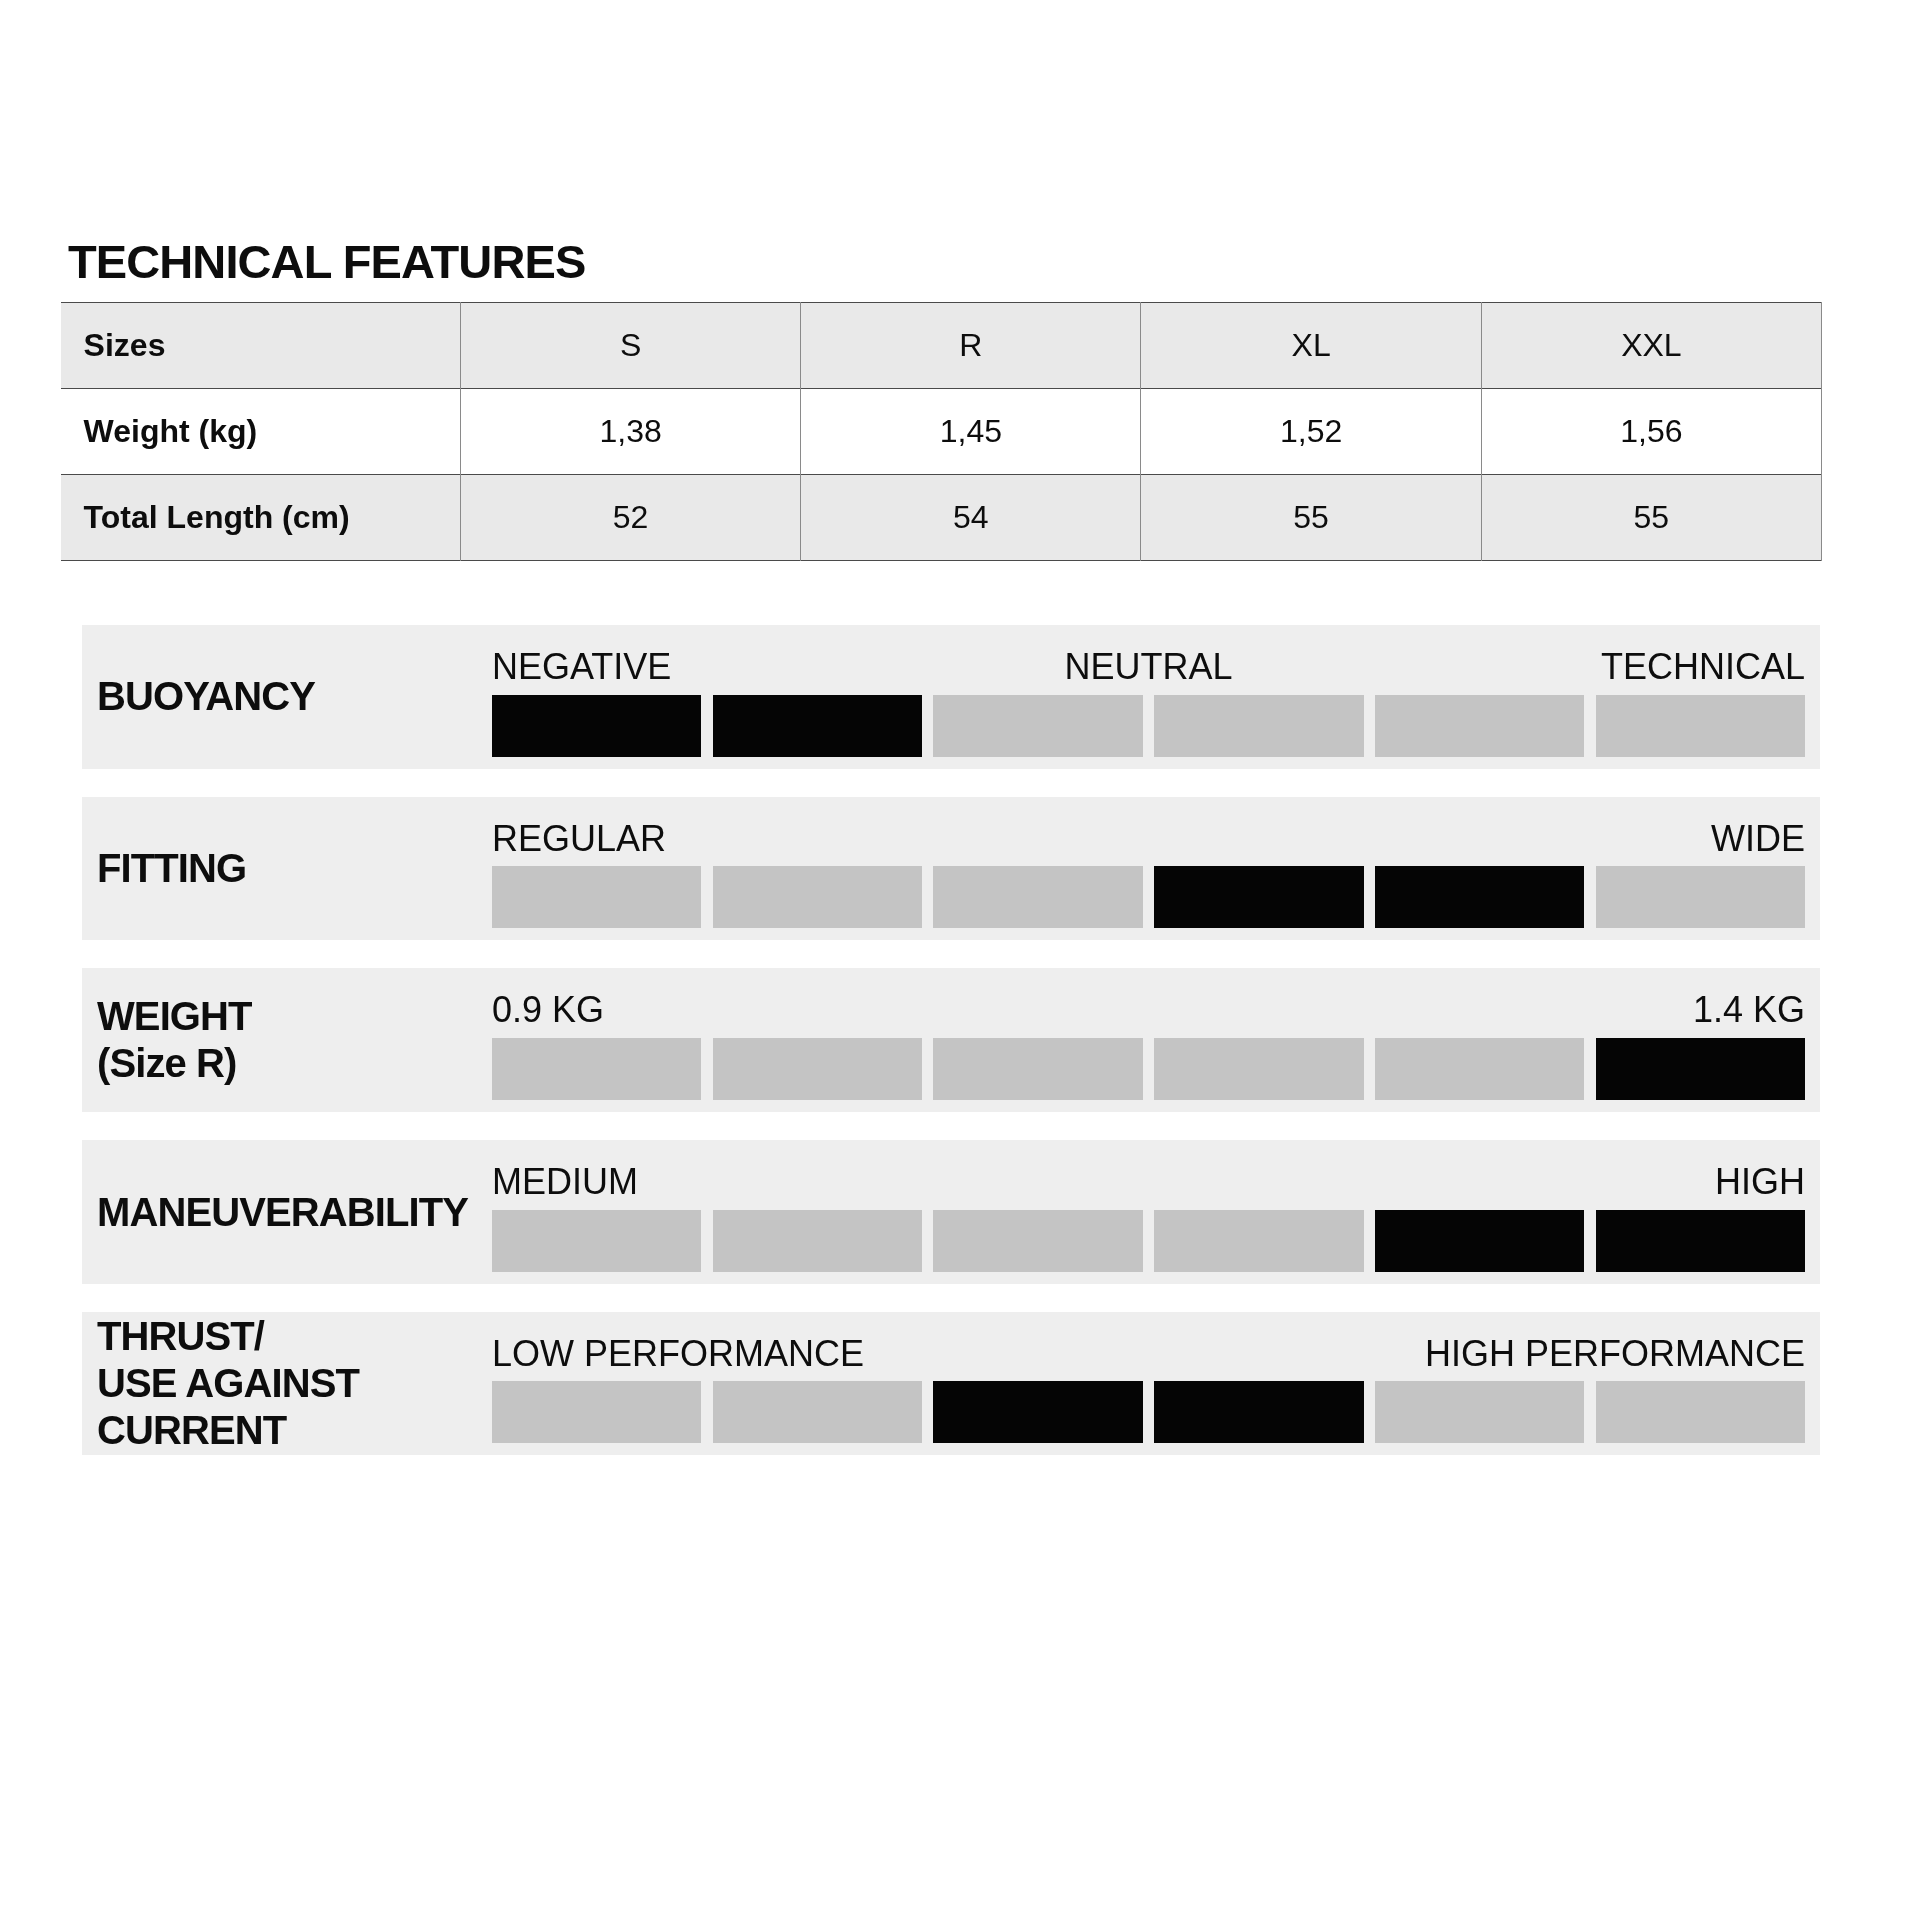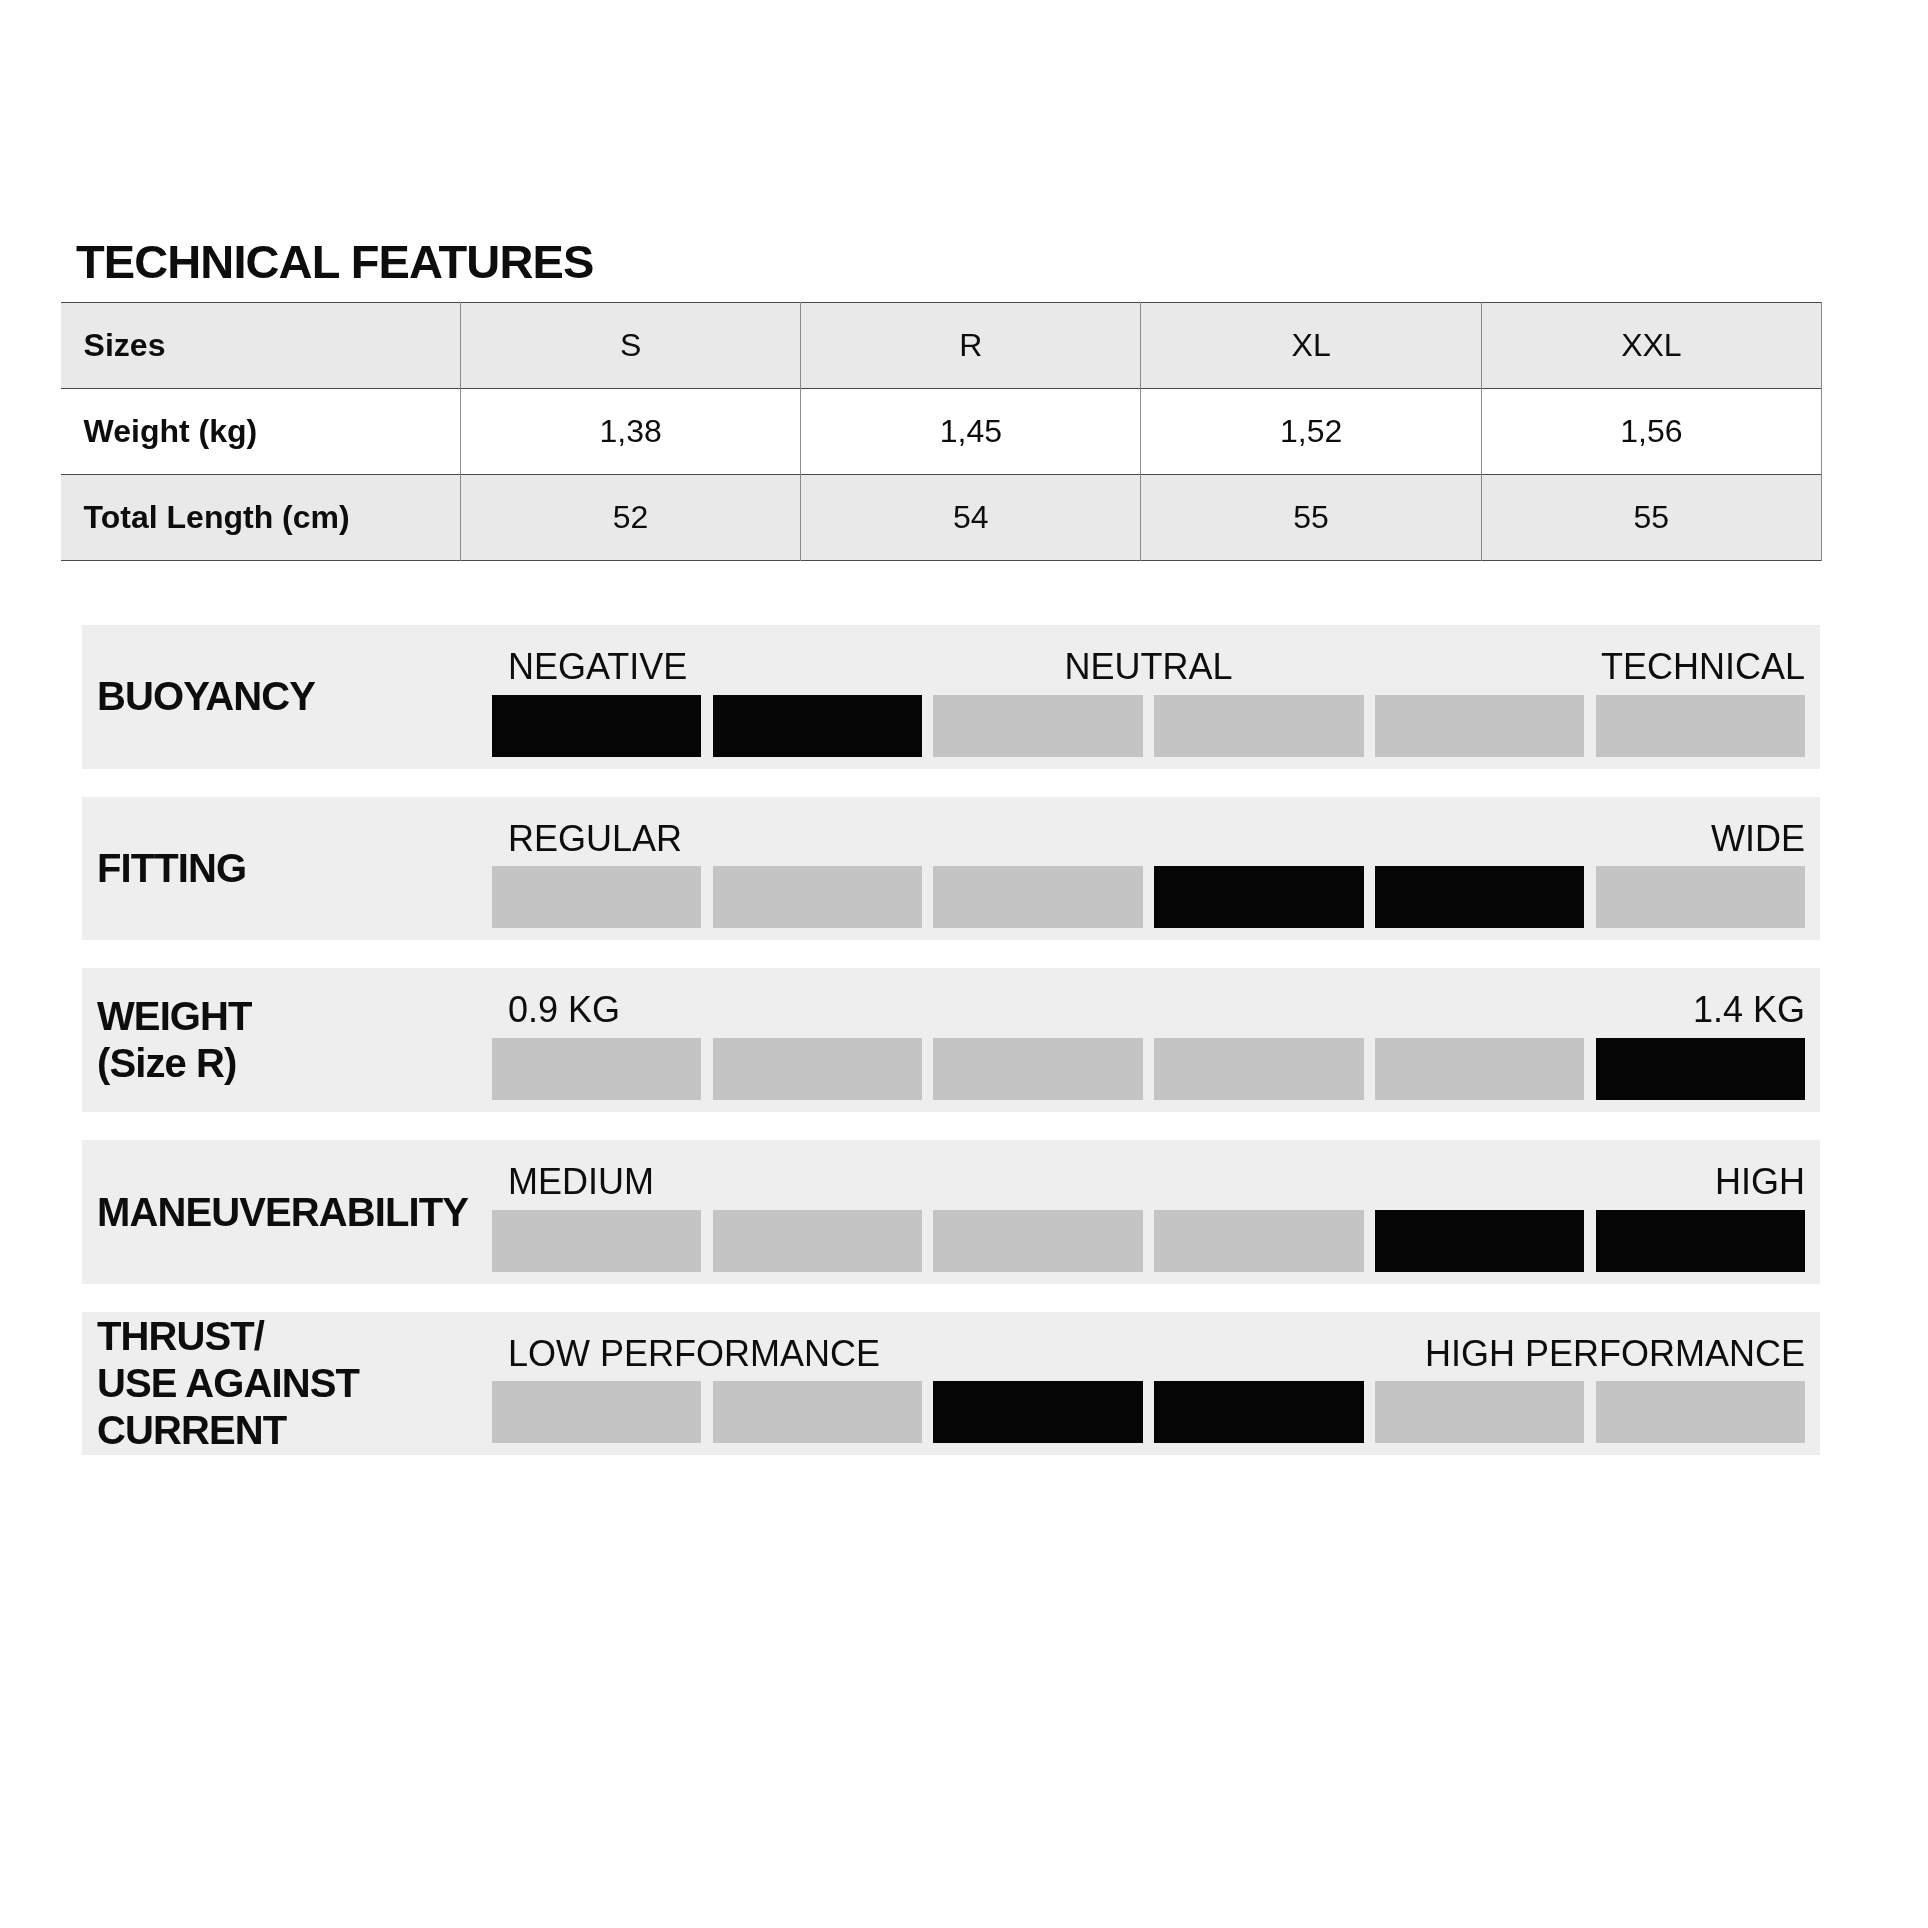--- a/index.html
+++ b/index.html
@@ -17,21 +17,21 @@
     color: var(--text, #0d0d0d);
     box-sizing: border-box;
     padding: 238px 106px 0 61px;
   }
   
   .page-title {
     font-size: 47px;
     font-weight: 700;
     letter-spacing: -0.9px;
     line-height: 1;
-    margin: 0 0 17px 15px;
+    margin: 0 0 17px 7px;
   }
   
   table.spec {
     width: 100%;
     border-collapse: collapse;
     border-top: 1.9px solid var(--border-dark, #4a4a4a);
     border-bottom: 1.9px solid var(--border-dark, #4a4a4a);
   }
   table.spec tr {
     border-bottom: 1.9px solid var(--border-dark, #4a4a4a);
@@ -85,21 +85,21 @@
     flex: 1;
     padding: 21px 0 12.2px 0;
   }
   .bar-labels {
     position: relative;
     height: 41px;
     font-size: 36px;
     line-height: 41px;
     white-space: nowrap;
   }
-  .bar-min { position: absolute; left: 16px; top: 0; }
+  .bar-min { position: absolute; left: 0; top: 0; }
   .bar-mid { position: absolute; left: 50%; top: 0; transform: translateX(-50%); }
   .bar-max { position: absolute; right: 0; top: 0; }
   .bar-mid:empty { display: none; }
   .segments {
     display: flex;
     gap: 11.3px;
     margin-top: 7.5px;
   }
   .segment {
     flex: 1;

